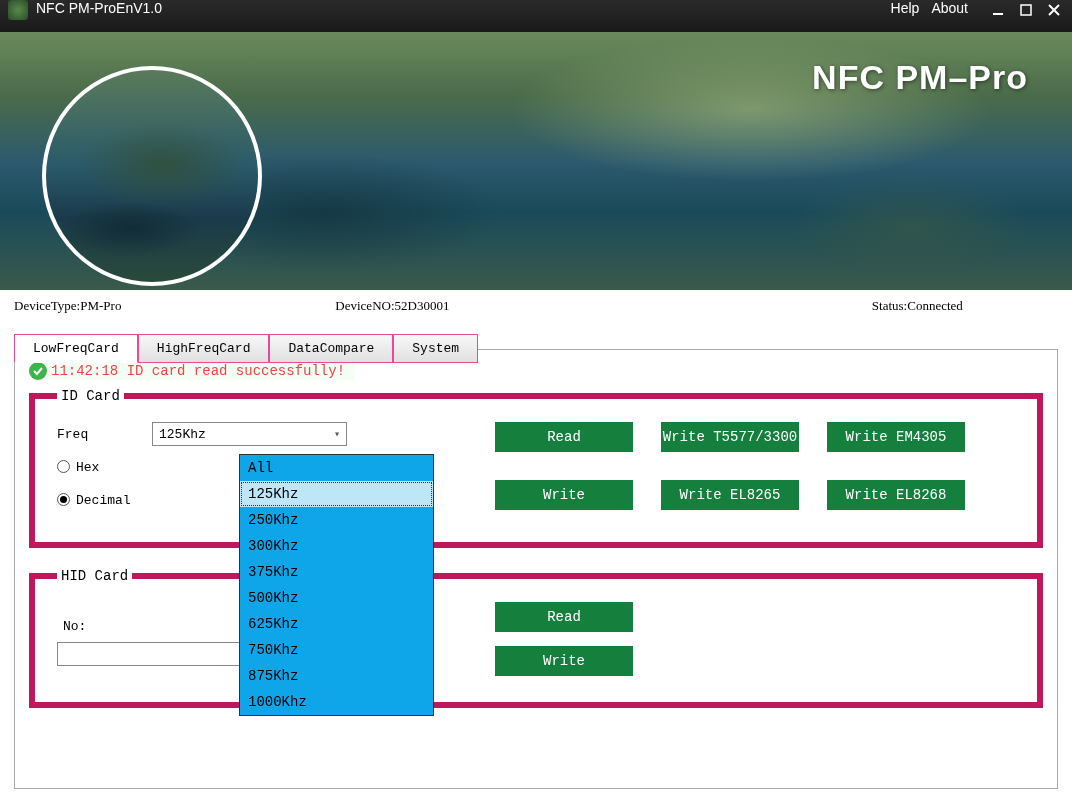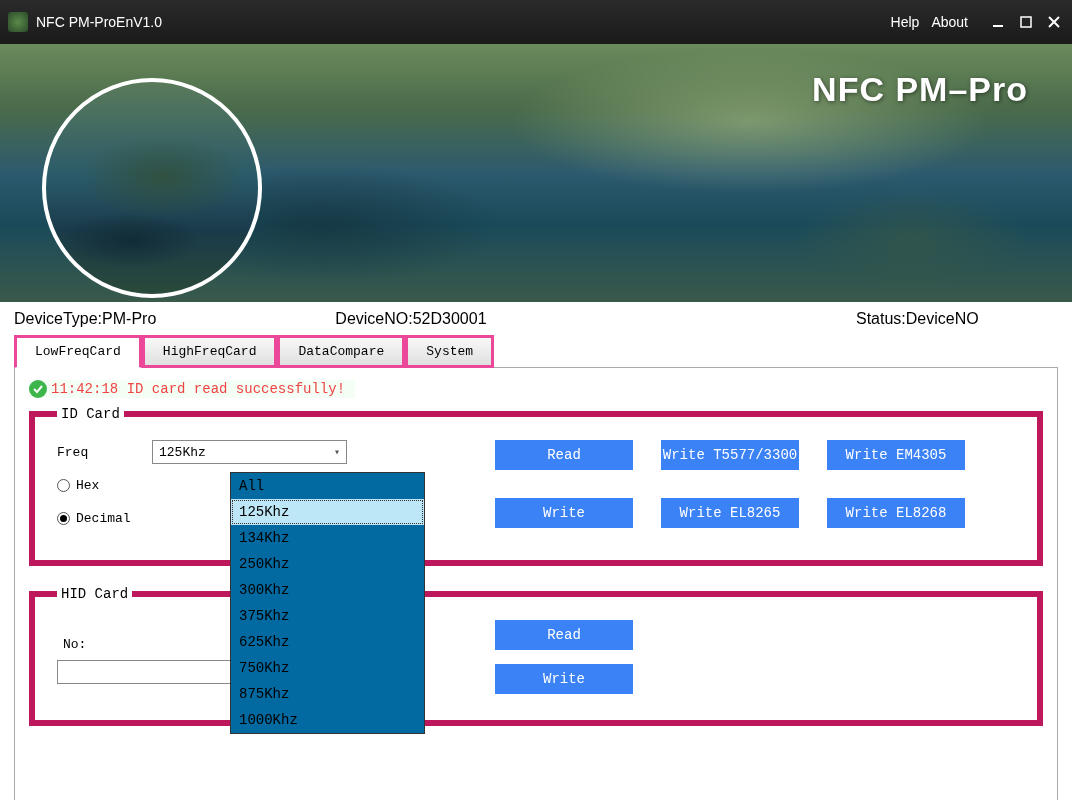--- a/index.html
+++ b/index.html
@@ -1,59 +1,59 @@
 <!DOCTYPE html>
 <html><head>
 <meta charset="utf-8">
 <style>
   * { box-sizing: border-box; margin: 0; padding: 0; }
   body { font-family: Arial, sans-serif; font-size: 13px; background: #fff; width: 1072px; height: 800px; overflow: hidden; }
-  .titlebar { background: linear-gradient(to bottom, #2a2a2a, #1a1a1a); color: #fff; height: 44px; display: flex; align-items: center; padding: 0 8px; }
+  .titlebar { background: linear-gradient(to bottom, #2a2a2a, #1a1a1a); color: #fff; height: 32px; display: flex; align-items: flex-start; padding: 0 8px; }
   .titlebar .app-icon { width: 20px; height: 20px; background: radial-gradient(circle, #5a8a4a, #2a4a2a); border-radius: 3px; margin-right: 8px; }
   .titlebar .title { flex: 1; font-size: 14px; }
   .titlebar .menu-item { color: #fff; margin-right: 12px; font-size: 14px; cursor: pointer; }
   .titlebar .win-btn { width: 20px; height: 20px; margin-left: 8px; cursor: pointer; display:flex; align-items:center; justify-content:center; }
   .banner { height: 258px; position: relative; overflow: hidden; }
   .banner-bg { width: 100%; height: 100%; background: linear-gradient(180deg, #6b8a5c 0%, #4a6b4a 25%, #2d5a6e 50%, #1a4a5a 70%, #3a5a4a 100%); position:relative; }
   .banner-bg::before { content:""; position:absolute; inset:0; background:
     radial-gradient(ellipse 400px 120px at 70% 30%, rgba(180,200,140,0.5), transparent 60%),
     radial-gradient(ellipse 300px 100px at 30% 70%, rgba(20,50,60,0.7), transparent 60%),
     radial-gradient(ellipse 200px 80px at 85% 75%, rgba(60,90,70,0.6), transparent 60%);
   }
   .banner-circle { position: absolute; left: 42px; top: 34px; width: 220px; height: 220px; border-radius: 50%; border: 4px solid #fff; overflow: hidden; background: linear-gradient(180deg, #5a7a5a 0%, #2a5a6a 45%, #1a3a4a 70%, #2a4a3a 100%); }
   .banner-circle::before { content:""; position:absolute; inset:0; background:
     radial-gradient(ellipse 120px 60px at 55% 45%, rgba(50,80,60,0.9), transparent 70%),
     radial-gradient(ellipse 100px 40px at 40% 75%, rgba(15,40,50,0.8), transparent 70%);
   }
   .banner-title { position: absolute; right: 44px; top: 26px; color: #fff; font-size: 34px; font-weight: bold; text-shadow: 1px 1px 4px rgba(0,0,0,0.5); letter-spacing: 1px; }
-  .info-row { display: flex; padding: 8px 14px 6px; font-size: 16px; }
+  .info-row { display: flex; padding: 8px 14px 6px; font-size: 13px; font-family: Liberation Serif, serif; }
   .info-row > div { flex: 1; }
   .info-row > div:nth-child(2){ text-align:left; padding-left:40px;}
   .info-row > div:nth-child(3){ text-align:center; padding-left:160px;}
   .tabs { display: flex; margin: 0 14px; position: relative; z-index: 2; }
-  .tab { border: 3px solid #ec4899; padding: 6px 18px; font-family: "Courier New", monospace; font-size: 13px; background: #eee; cursor: pointer; margin-right: 0; position:relative; top:1px;}
+  .tab { border: 1px solid #ec4899; padding: 6px 18px; font-family: "Courier New", monospace; font-size: 13px; background: #eee; cursor: pointer; margin-right: 0; position:relative; top:14px;}
   .tab.active { background: #fff; border-bottom: 1px solid #fff; }
   .tab:not(.active) { background: linear-gradient(#f8f8f8,#e0e0e0); }
   .tab-panel { border: 1px solid #aaa; margin: 0 14px 10px; padding: 12px 14px 20px; position: relative; min-height: 440px; }
   .status-line { display: flex; align-items: center; margin-bottom: 8px; background:#f4fef4; width:fit-content; padding-right:10px;}
   .status-line .check { width: 18px; height: 18px; background: #3cb54a; border-radius: 50%; display:flex; align-items:center; justify-content:center; margin-right:4px;}
   .status-line .check svg { width:12px; height:12px; }
   .status-line .msg { color: #ef4444; font-family: "Courier New", monospace; font-size: 14px; }
   fieldset.group { border: 6px solid #be185d; padding: 18px 22px 28px; margin-bottom: 20px; position: relative; }
   fieldset.group legend { font-family: "Courier New", monospace; font-size: 14px; padding: 0 4px; }
   .row { display: flex; align-items: center; margin-bottom: 14px; }
   .freq-label { font-family: "Courier New", monospace; width: 95px; }
   .select-box { width: 195px; height: 24px; border: 1px solid #888; background: #fff; display:flex; align-items:center; padding:0 6px; font-family:"Courier New",monospace; justify-content:space-between; cursor:pointer;}
   .select-box .chev { font-size:10px; color:#555;}
-  .radio-row { display:flex; align-items:center; margin-top:10px; font-family:"Courier New",monospace;}
+  .radio-row { display:flex; margin-top:10px; font-family:"Courier New",monospace;}
   .radio { width:13px; height:13px; border:1px solid #555; border-radius:50%; margin-right:6px; display:inline-flex; align-items:center; justify-content:center;}
   .radio.checked::after{ content:""; width:7px; height:7px; background:#000; border-radius:50%;}
-  .btn { background: #3b82f6; color:#fff; border:none; width:138px; height:30px; font-family:"Courier New",monospace; font-size:14px; cursor:pointer; text-align:center; overflow:hidden; white-space:nowrap;}
+  .btn { background: #15803d; color:#fff; border:none; width:138px; height:30px; font-family:"Courier New",monospace; font-size:14px; cursor:pointer; text-align:center; overflow:hidden; white-space:nowrap;}
   .btn-grid { position:absolute; left:460px; top:18px; display:grid; grid-template-columns: 150px 150px 150px; grid-template-rows: 30px 30px; gap: 28px 16px;}
-  .dropdown { position:absolute; left:195px; top:50px; width:195px; background:#0369a1; border:1px solid #333; z-index:10; font-family:"Courier New",monospace; font-size:14px;}
+  .dropdown { position:absolute; left:204px; top:50px; width:195px; background:#0ea5e9; border:1px solid #333; z-index:10; font-family:"Courier New",monospace; font-size:14px;}
   .dropdown .opt { padding:2px 8px; cursor:pointer; line-height:22px;}
   .dropdown .opt.sel { background:#bde6f6; outline:1px dotted #333; outline-offset:-2px;}
   .hid-label { font-family:"Courier New",monospace; margin-left:6px; margin-right:2px;}
   .hid-input { width:270px; height:24px; border:1px solid #888; margin-top:8px;}
   .hid-btns { position:absolute; left:460px; top:18px; display:flex; flex-direction:column; gap:14px;}
   fieldset#hid { min-height:140px;}
   fieldset#idcard { min-height:160px;}
 </style>
 </head>
 <body>
@@ -83,21 +83,21 @@
 
 <div class="banner">
   <div class="banner-bg"></div>
   <div class="banner-circle"></div>
   <div class="banner-title">NFC PM–Pro</div>
 </div>
 
 <div class="info-row">
   <div><span>DeviceType:</span><span>PM-Pro</span></div>
   <div><span>DeviceNO:</span><span>52D30001</span></div>
-  <div><span>Status:</span><span>DeviceNO</span></div>
+  <div><span>Status:</span><span>Connected</span></div>
 </div>
 
 <div class="tabs">
   <div class="tab active">LowFreqCard</div>
   <div class="tab">HighFreqCard</div>
   <div class="tab">DataCompare</div>
   <div class="tab">System</div>
 </div>
 
 <div class="tab-panel">
@@ -134,24 +134,24 @@
       <button class="btn">Write T5577/3300</button>
       <button class="btn">Write EM4305</button>
       <button class="btn">Write</button>
       <button class="btn">Write EL8265</button>
       <button class="btn">Write EL8268</button>
     </div>
 
     <div class="dropdown" id="freq-dropdown">
         <div class="opt">All</div>
         <div class="opt sel">125Khz</div>
-        <div class="opt">134Khz</div>
         <div class="opt">250Khz</div>
         <div class="opt">300Khz</div>
         <div class="opt">375Khz</div>
+        <div class="opt">500Khz</div>
         <div class="opt">625Khz</div>
         <div class="opt">750Khz</div>
         <div class="opt">875Khz</div>
         <div class="opt">1000Khz</div>
       </div>
   </fieldset>
 
   <fieldset class="group" id="hid">
     <legend>HID Card</legend>
     <div style="margin-top:16px;">

